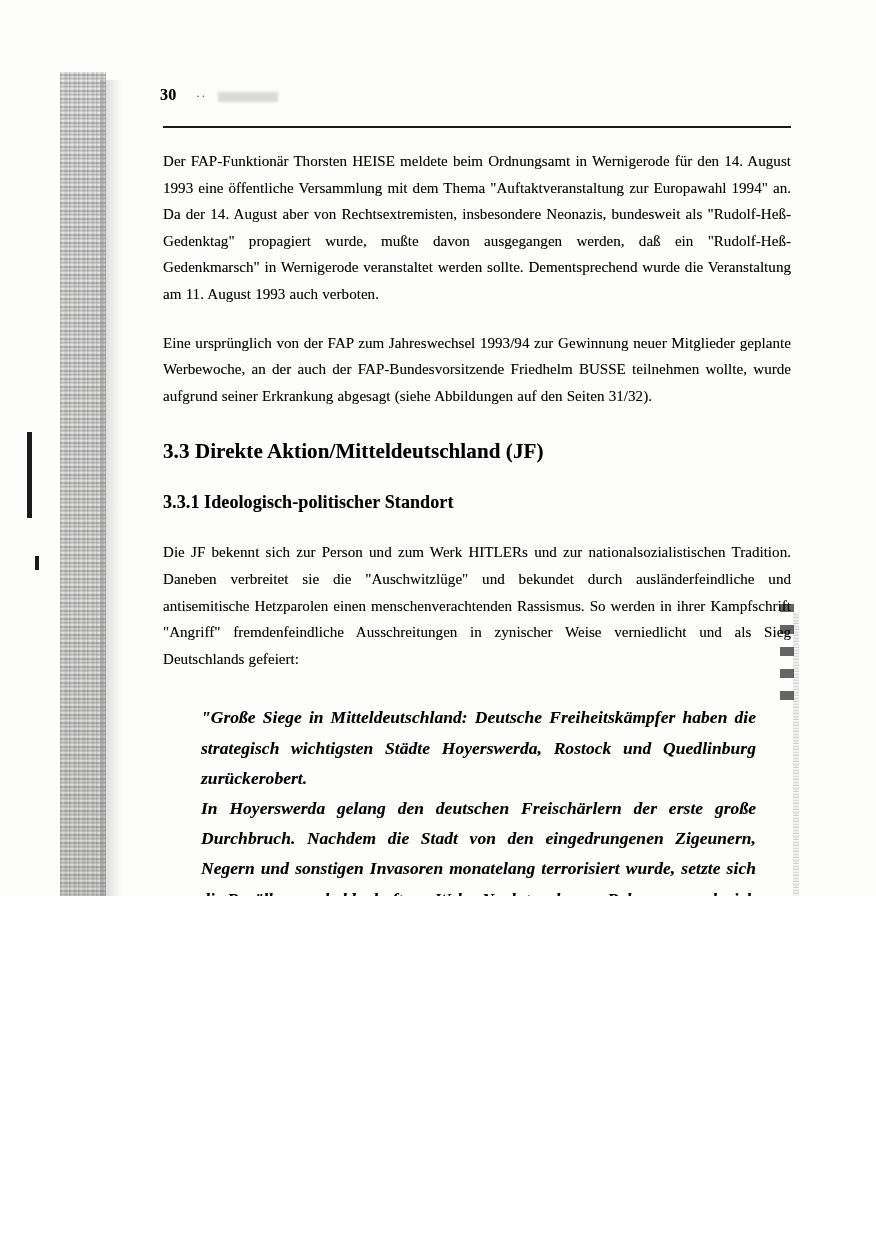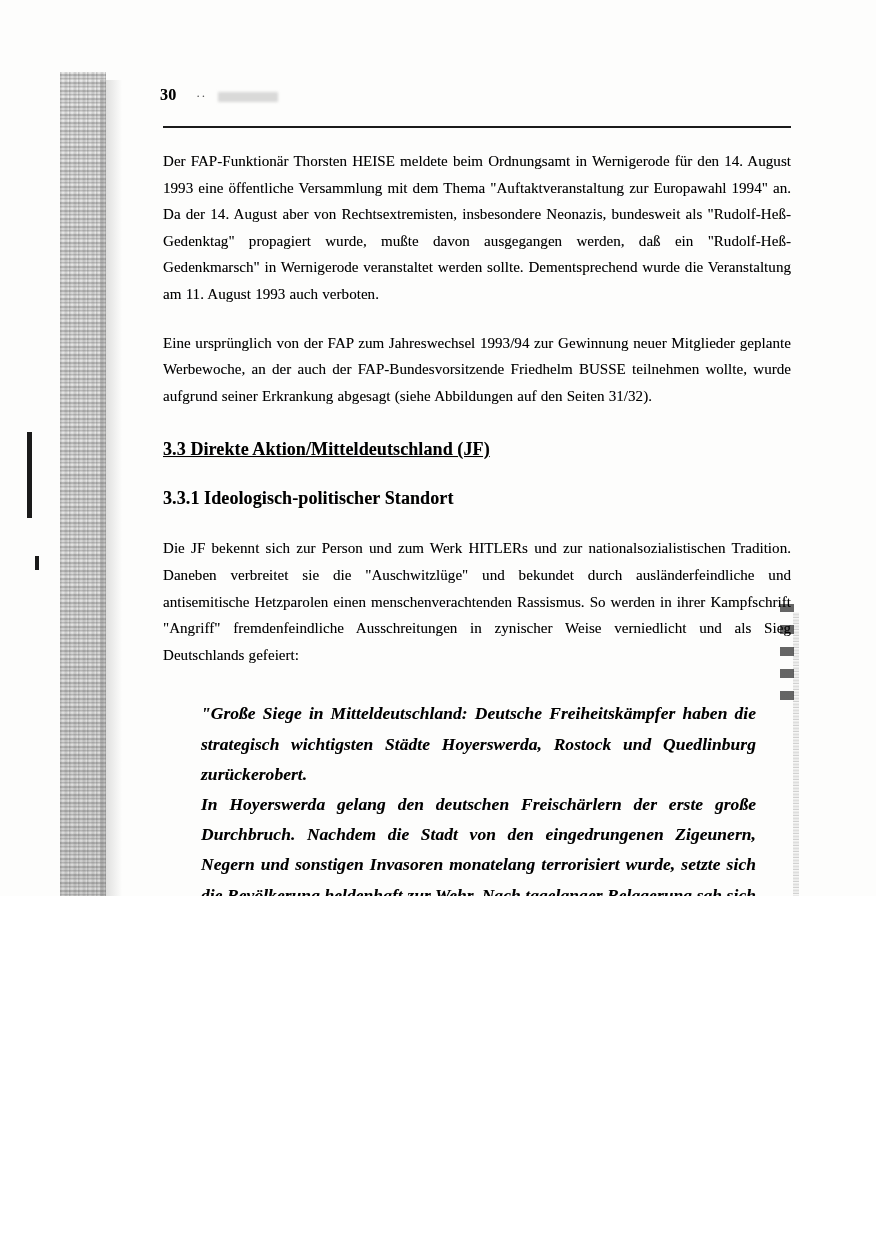--- a/index.html
+++ b/index.html
@@ -172,25 +172,24 @@
     line-height: 26.6px;
     text-align: justify;
     color: #151515;
     letter-spacing: 0.05px;
     word-spacing: 0.4px;
   }
   p.body:last-child { margin-bottom: 0; }
 
   h2.sec {
     margin: 30px 0 0 0;
-    font-size: 18px;
+    font-size: 21px;
     font-weight: bold;
     color: #0e0e0e;
     letter-spacing: 0.1px;
-    text-decoration: underline;
   }
   h3.subsec {
     margin: 28px 0 26px 0;
     font-size: 18px;
     font-weight: bold;
     color: #0e0e0e;
     letter-spacing: 0.1px;
   }
 
   .quote {

